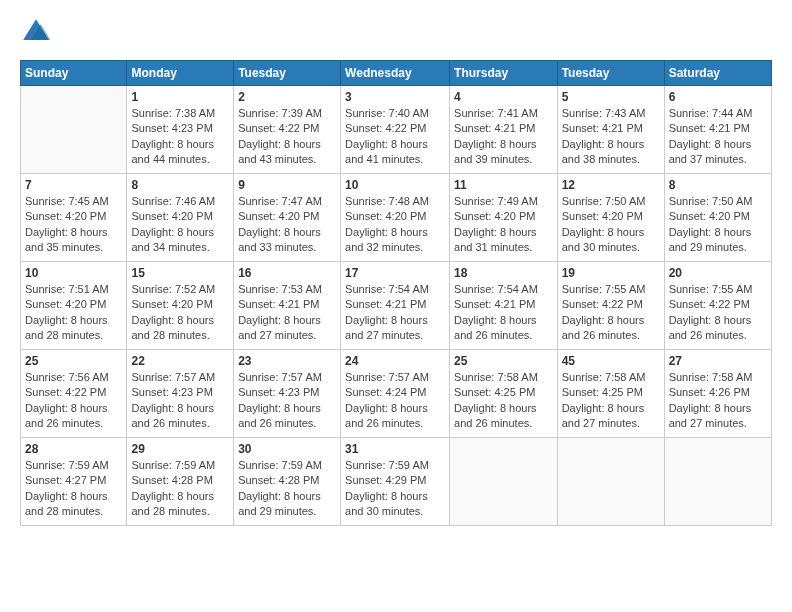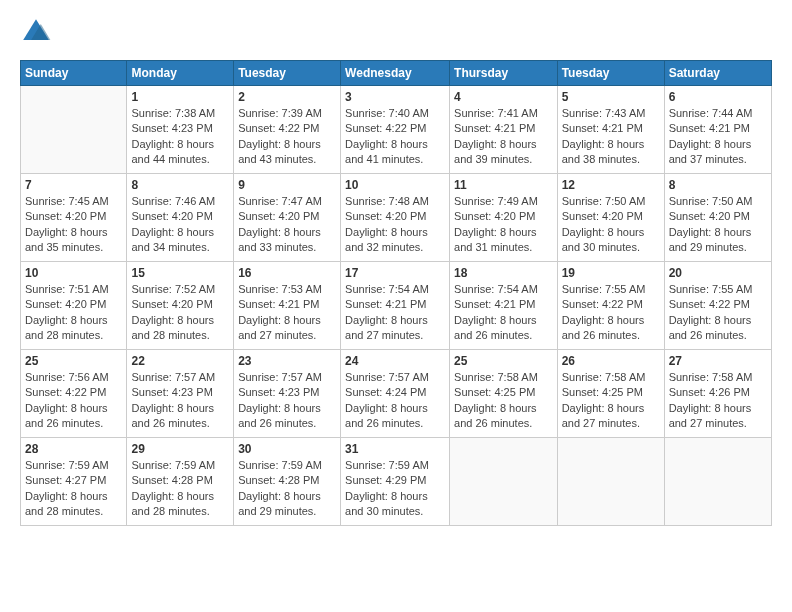--- a/index.html
+++ b/index.html
@@ -235,21 +235,21 @@
           </td>
           <td>
             <div class="day-num">24</div>
             <div class="day-info">Sunrise: 7:57 AM<br>Sunset: 4:24 PM<br>Daylight: 8 hours and 26 minutes.</div>
           </td>
           <td>
             <div class="day-num">25</div>
             <div class="day-info">Sunrise: 7:58 AM<br>Sunset: 4:25 PM<br>Daylight: 8 hours and 26 minutes.</div>
           </td>
           <td>
-            <div class="day-num">26</div>
+            <div class="day-num">45</div>
             <div class="day-info">Sunrise: 7:58 AM<br>Sunset: 4:25 PM<br>Daylight: 8 hours and 27 minutes.</div>
           </td>
           <td>
             <div class="day-num">27</div>
             <div class="day-info">Sunrise: 7:58 AM<br>Sunset: 4:26 PM<br>Daylight: 8 hours and 27 minutes.</div>
           </td>
         </tr>
         <tr class="last-row">
           <td>
             <div class="day-num">28</div>

